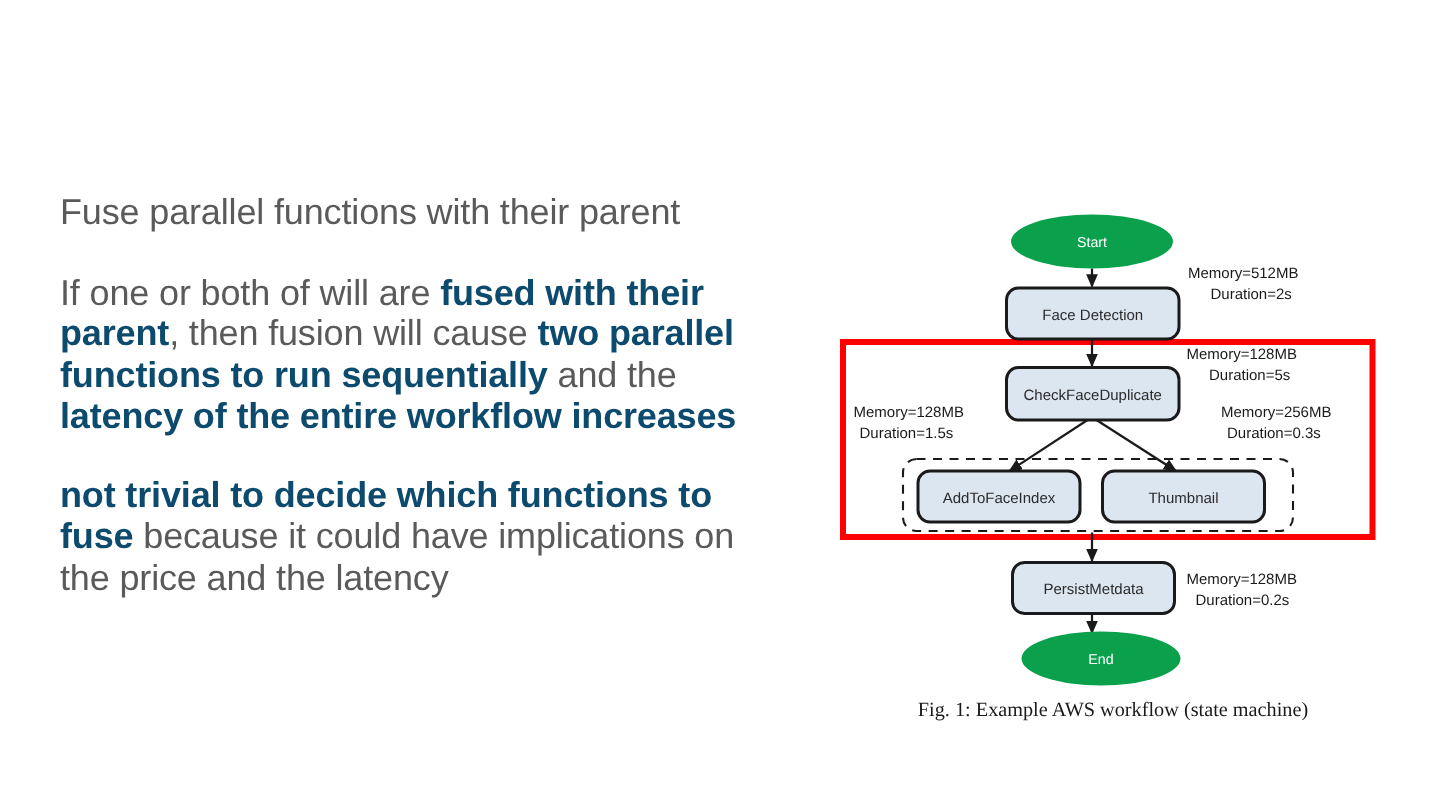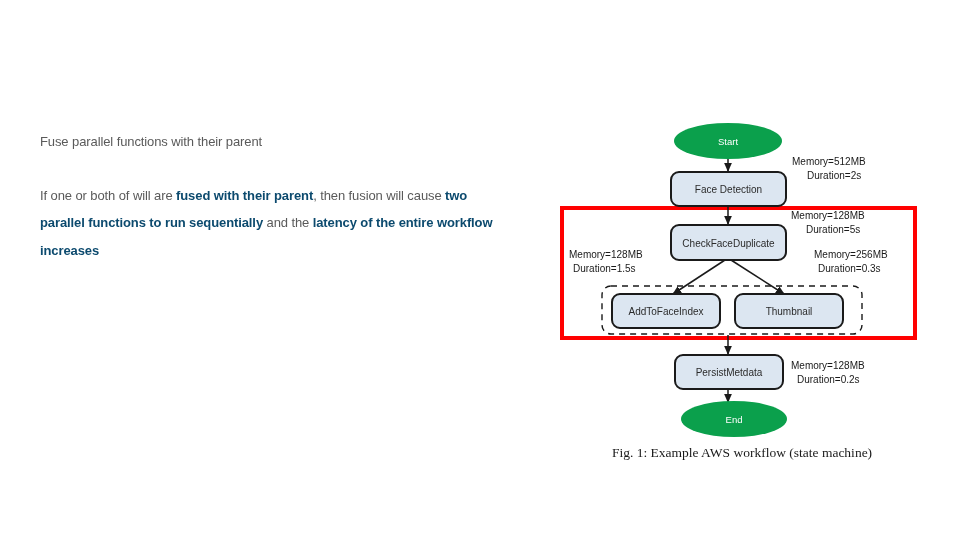--- a/index.html
+++ b/index.html
@@ -18,39 +18,39 @@
   
   #slide-text {
     position: absolute;
     left: 40px;
     top: 128px;
     width: 470px;
   }
   .para {
     color: #5a5a5a;
     font-family: "Liberation Sans", sans-serif;
-    font-size: 13px;
+    font-size: 24px;
     line-height: 27.5px;
     letter-spacing: -0.1px;
     margin: 0 0 22px 0;
     font-weight: 400;
   }
   .para:last-child { margin-bottom: 0; }
   .para b, .para strong {
     font-weight: 700;
     color: #0c4a6e;
   }
   #para-1 { margin-bottom: 26px; }
   #para-2 { margin-bottom: 25px; }
 
   
   #diagram {
     position: absolute;
     left: 545px;
-    top: 114px;
+    top: 134px;
     width: 400px;
     height: 360px;
   }
   #diagram svg { display: block; }
 
   .node-label {
     font-family: "Liberation Sans", sans-serif;
     font-size: 10px;
     fill: #2b2b2b;
   }
@@ -69,20 +69,21 @@
     font-size: 13.5px;
     fill: #1a1a1a;
   }
 </style>
 </head>
 <body>
 
 <div id="slide-text">
   <p class="para" id="para-1"><span>Fuse parallel functions with their parent</span></p>
   <p class="para" id="para-2"><span>If one or both of will are </span><b>fused with their parent</b><span>, then fusion will cause </span><b>two parallel functions to run sequentially</b><span> and the </span><b>latency of the entire workflow increases</b></p>
+  <p class="para" id="para-3"><b>not trivial to decide which functions to fuse</b><span> because it could have implications on the price and the latency</span></p>
 </div>
 
 <div id="diagram">
   <svg width="400" height="360" viewBox="0 0 400 360" xmlns="http://www.w3.org/2000/svg">
     <defs>
       <marker id="arrowhead" markerWidth="7" markerHeight="7" refX="5.4" refY="2.6" orient="auto" markerUnits="strokeWidth">
         <path d="M0,0 L6,2.6 L0,5.2 z" fill="#1A1A1A"></path>
       </marker>
     </defs>
 

